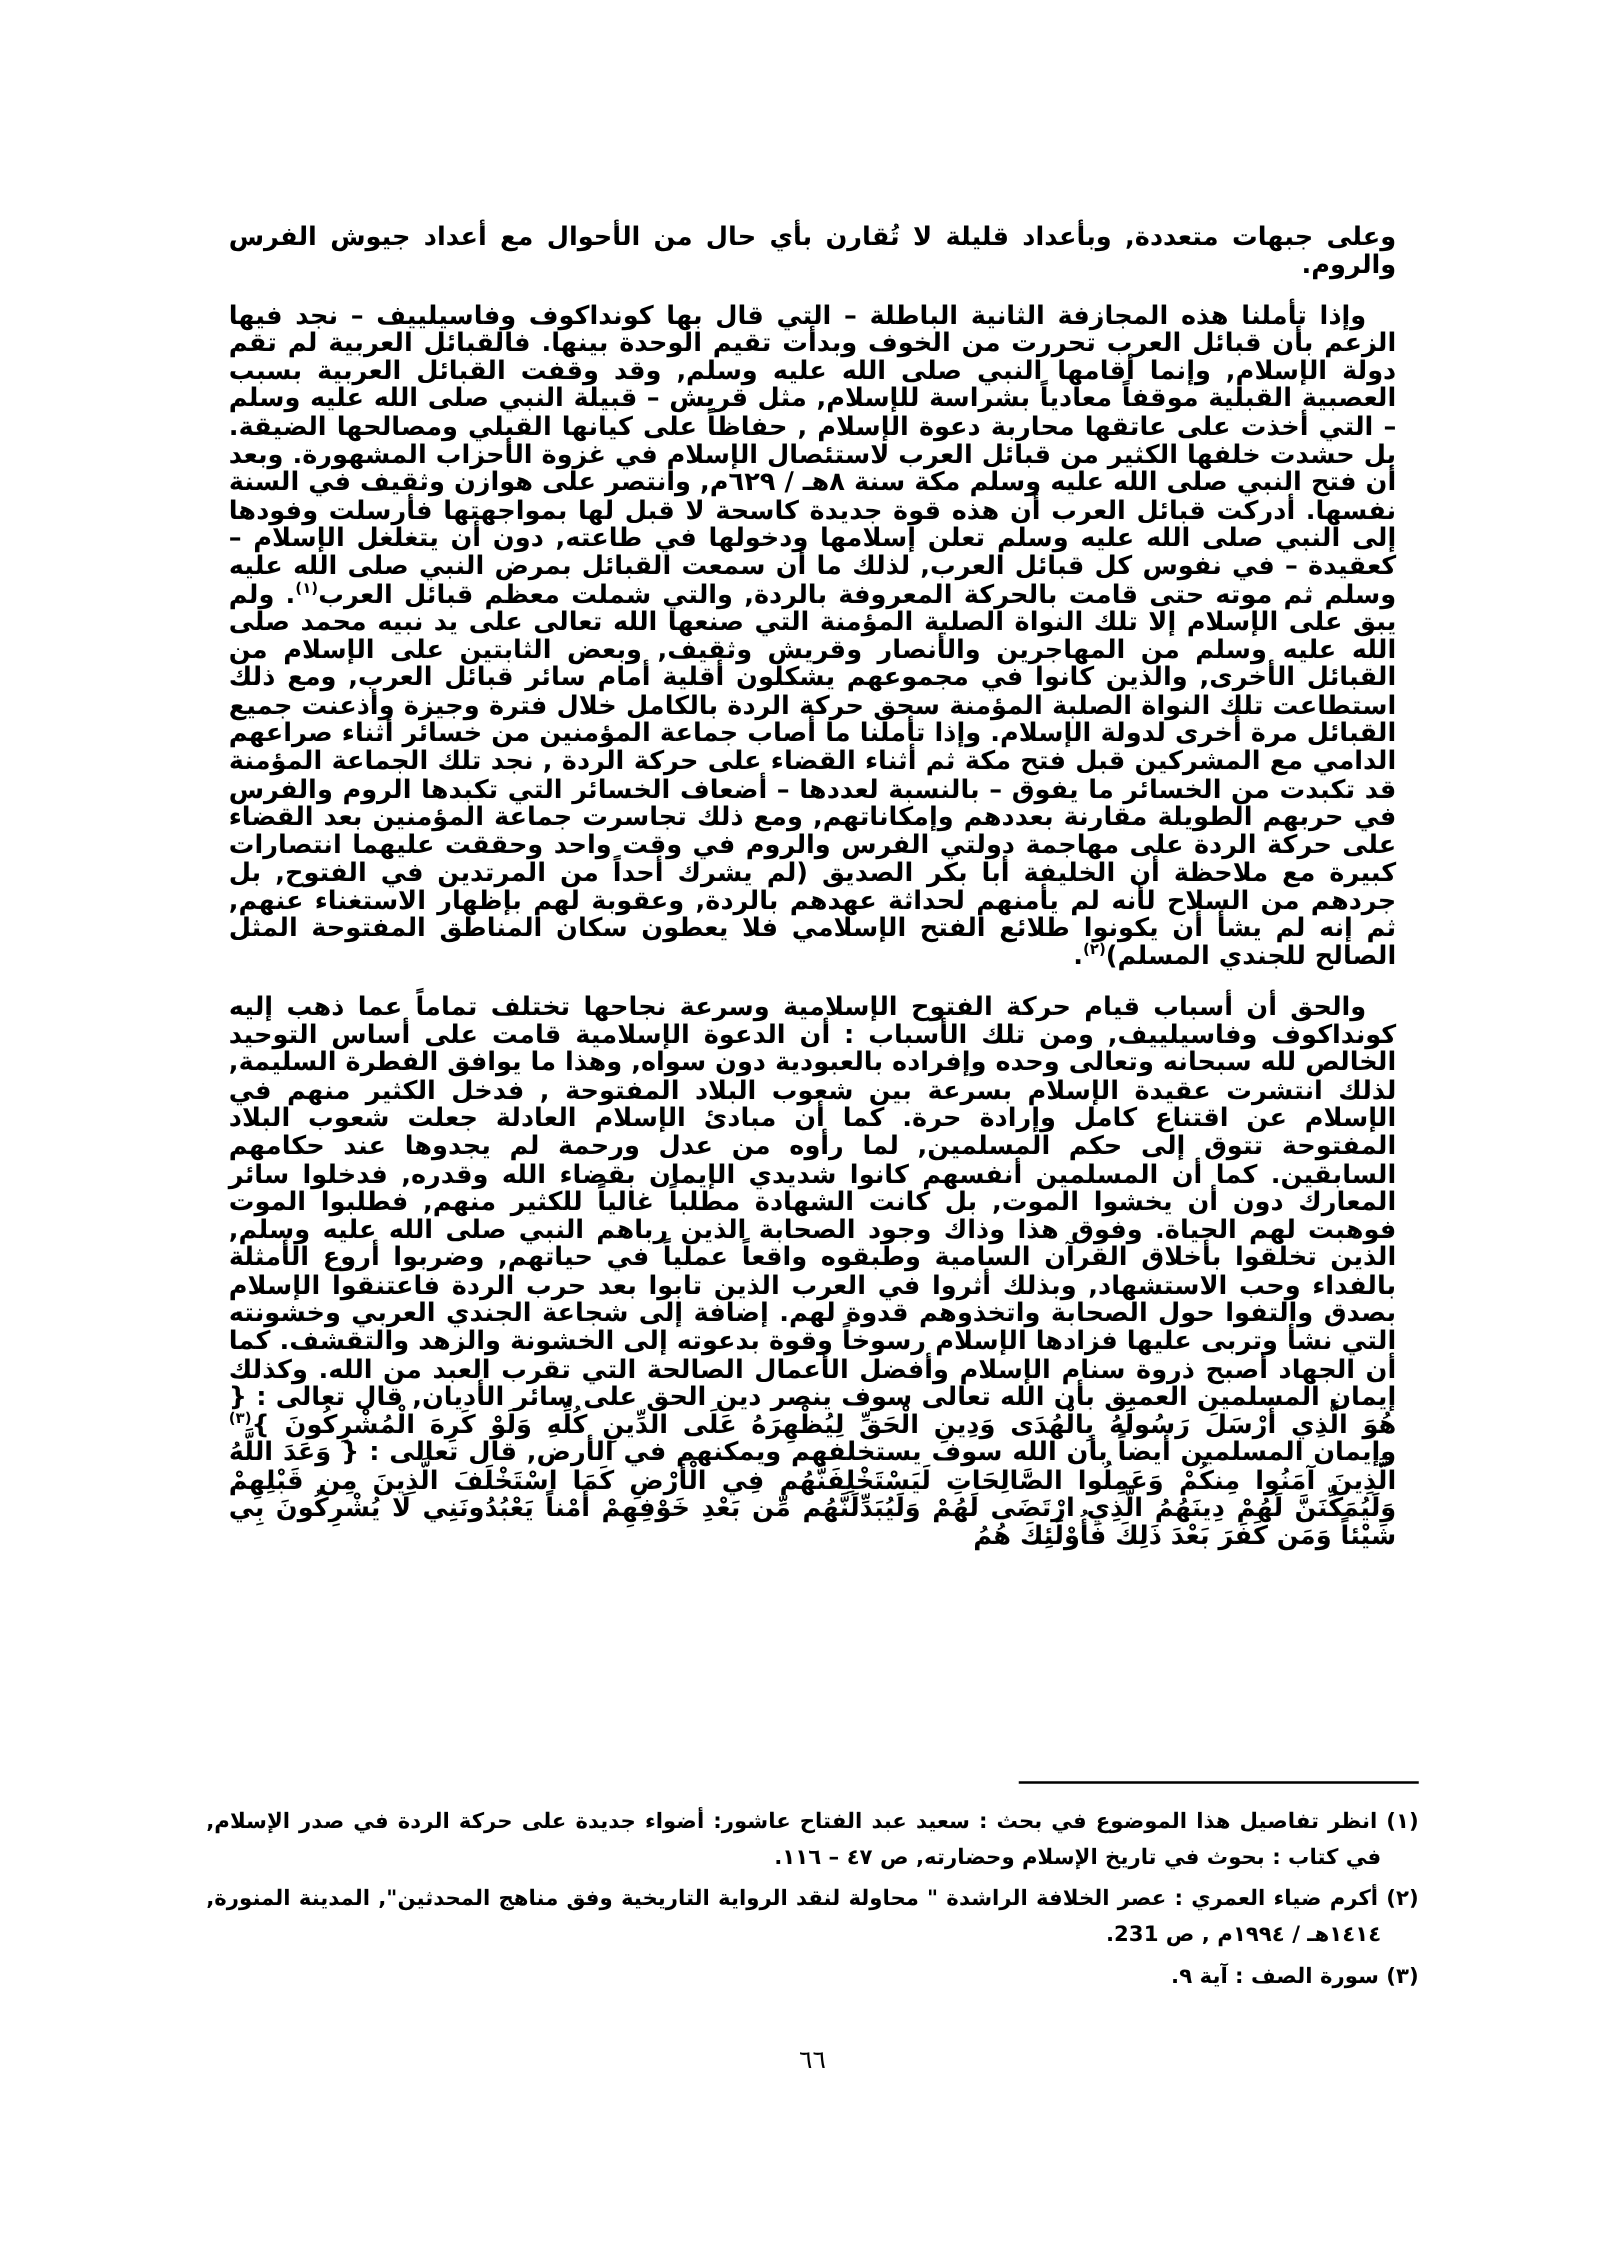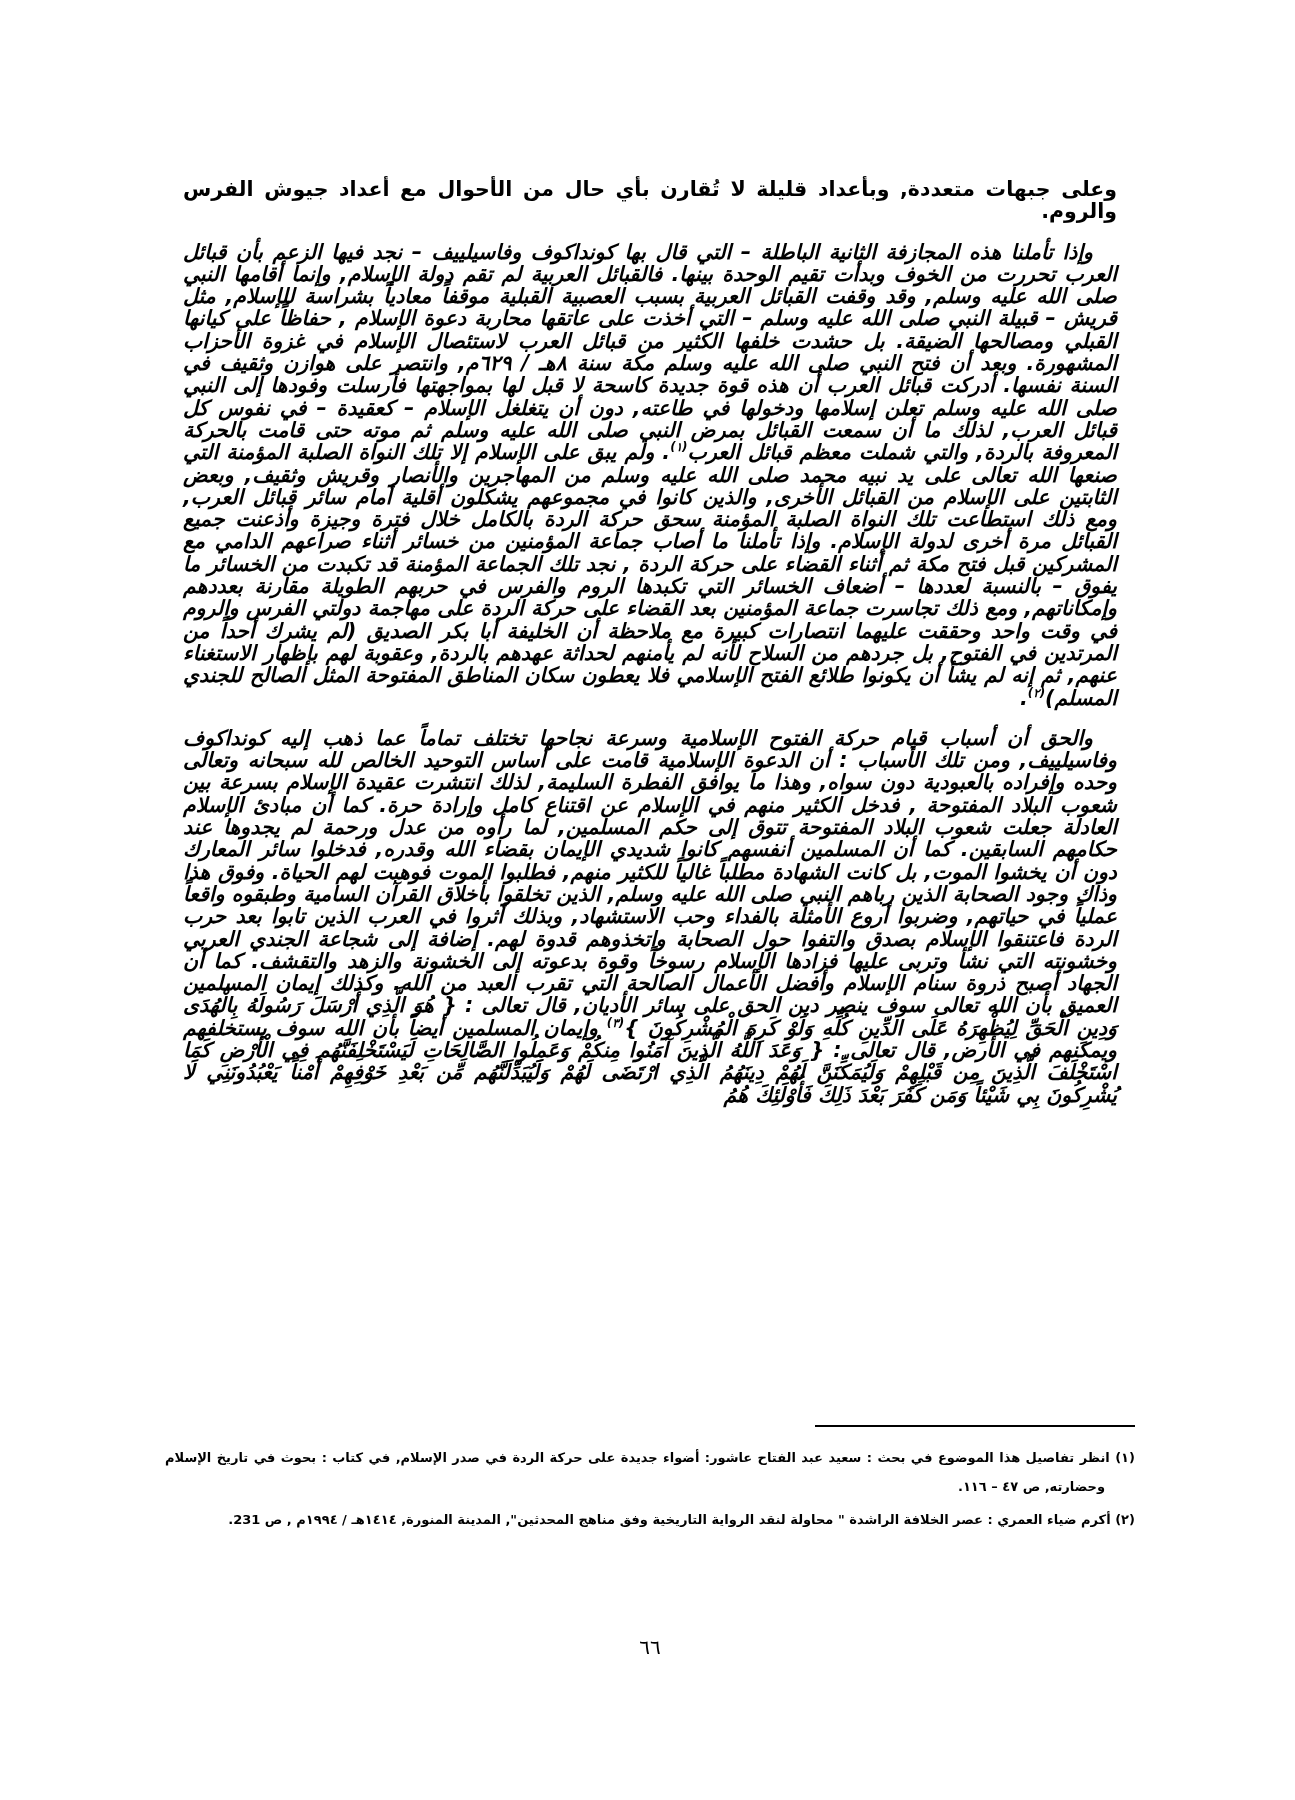--- a/index.html
+++ b/index.html
@@ -29,21 +29,20 @@
       text-align-last: right;
       font-weight: bold;
       letter-spacing: -0.2px;
       transform: scaleX(1.0);
     }
     .body-text p {
       margin: 18px;
     }
     .body-text p.indent {
       text-indent: 24px;
-      font-style: italic;
     }
     .body-text p.gap {
       margin-top: 8px;
     }
     .sup {
       font-size: 12px;
       vertical-align: super;
       line-height: 0;
     }
     .footnote-rule {
@@ -52,21 +51,21 @@
       top: 1265px;
       width: 320px;
       height: 0;
       border-top: 2px solid #000;
     }
     .footnotes {
       position: absolute;
       right: 0;
       top: 1283px;
       width: 970px;
-      font-size: 13px;
+      font-size: 17px;
       line-height: 29px;
       font-weight: bold;
       direction: rtl;
       text-align: justify;
       text-align-last: right;
     }
     .footnote {
       margin: 0 0 4px 0;
       padding-right: 30px;
       text-indent: -30px;
@@ -103,16 +102,20 @@
 
   <div class="footnotes">
     <p class="footnote">
       <span>(١)</span>
       <span>انظر تفاصيل هذا الموضوع في بحث : سعيد عبد الفتاح عاشور: أضواء جديدة على حركة الردة في صدر الإسلام, في كتاب : بحوث في تاريخ الإسلام وحضارته, ص ٤٧ – ١١٦.</span>
     </p>
     <p class="footnote">
       <span>(٢)</span>
       <span>أكرم ضياء العمري : عصر الخلافة الراشدة " محاولة لنقد الرواية التاريخية وفق مناهج المحدثين", المدينة المنورة, ١٤١٤هـ / ١٩٩٤م , ص 231.</span>
     </p>
+    <p class="footnote">
+      <span>(٣)</span>
+      <span>سورة الصف : آية ٩.</span>
+    </p>
   </div>
 
   <div class="page-number">٦٦</div>
 </div>
 
 </body></html>

